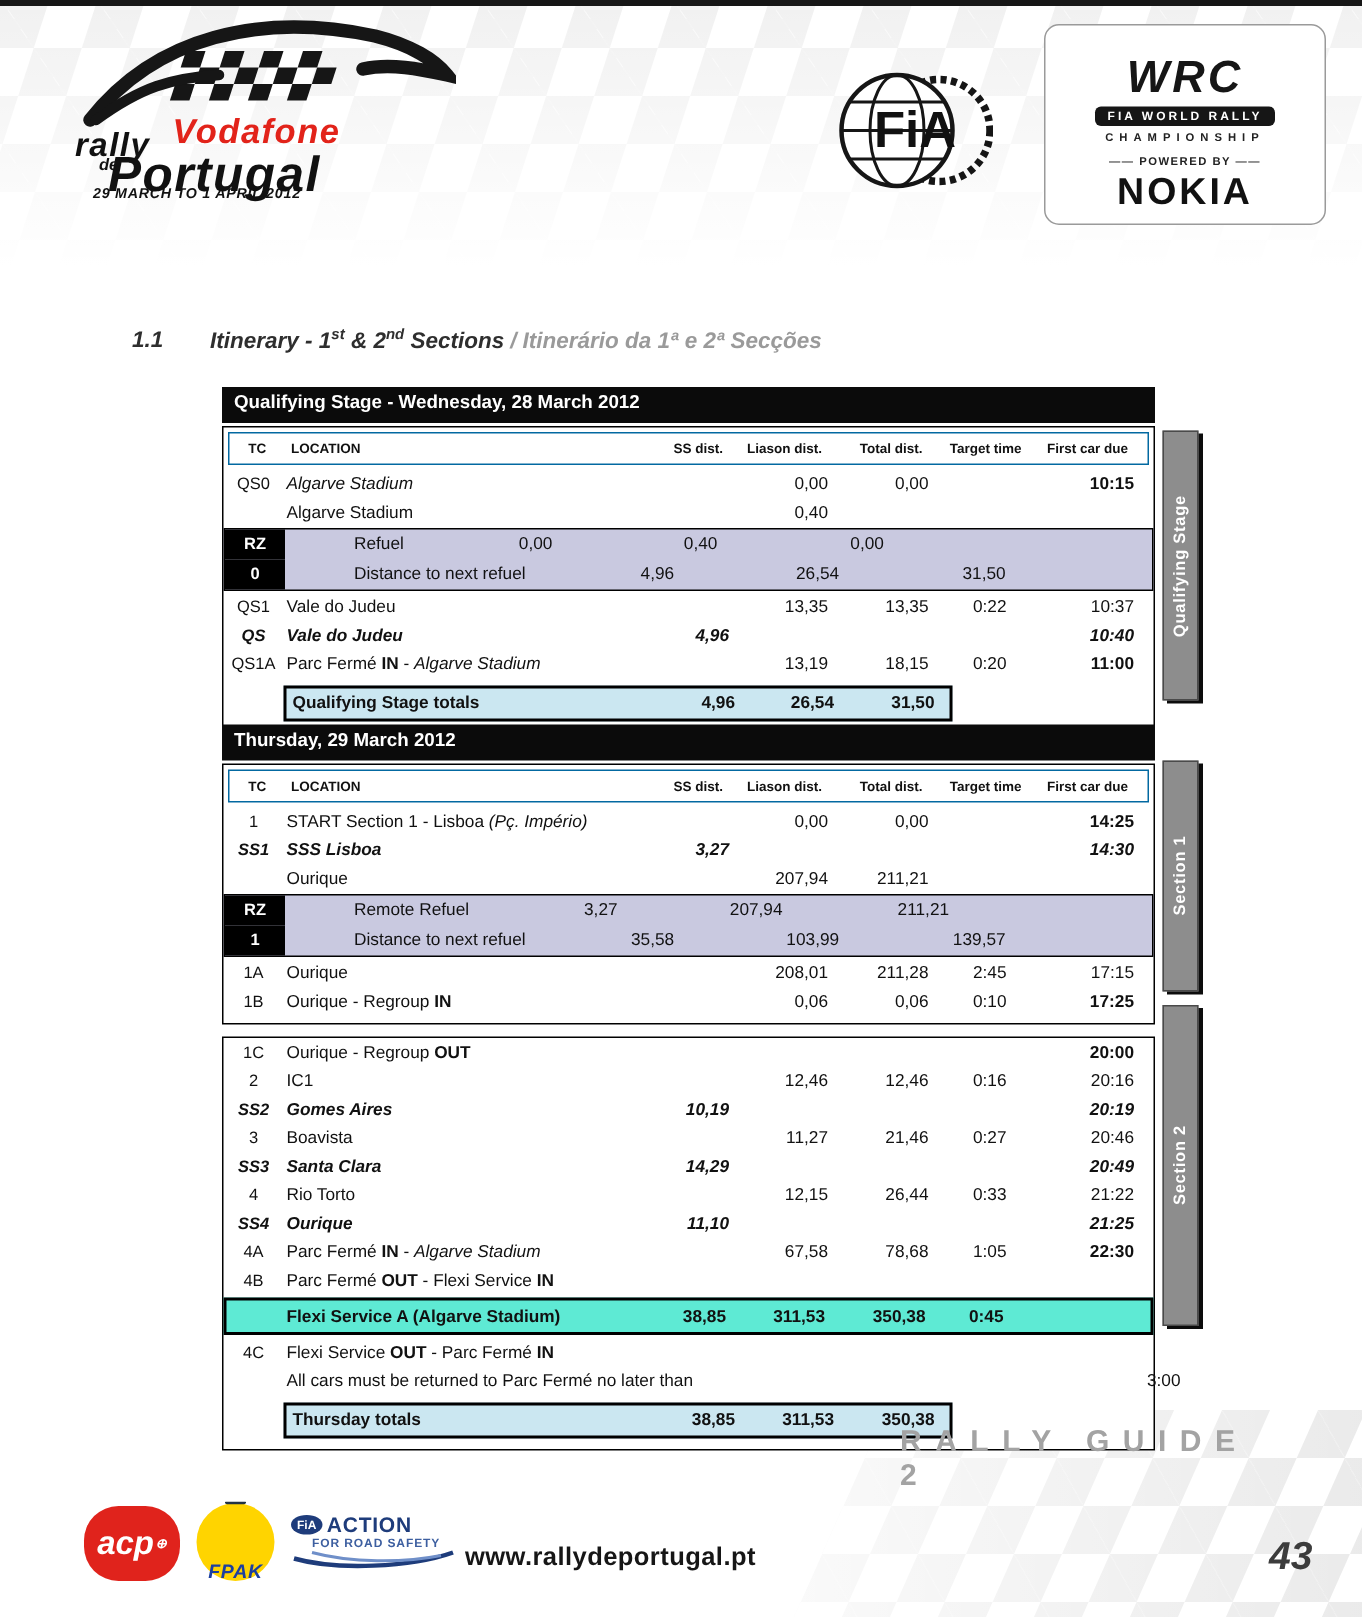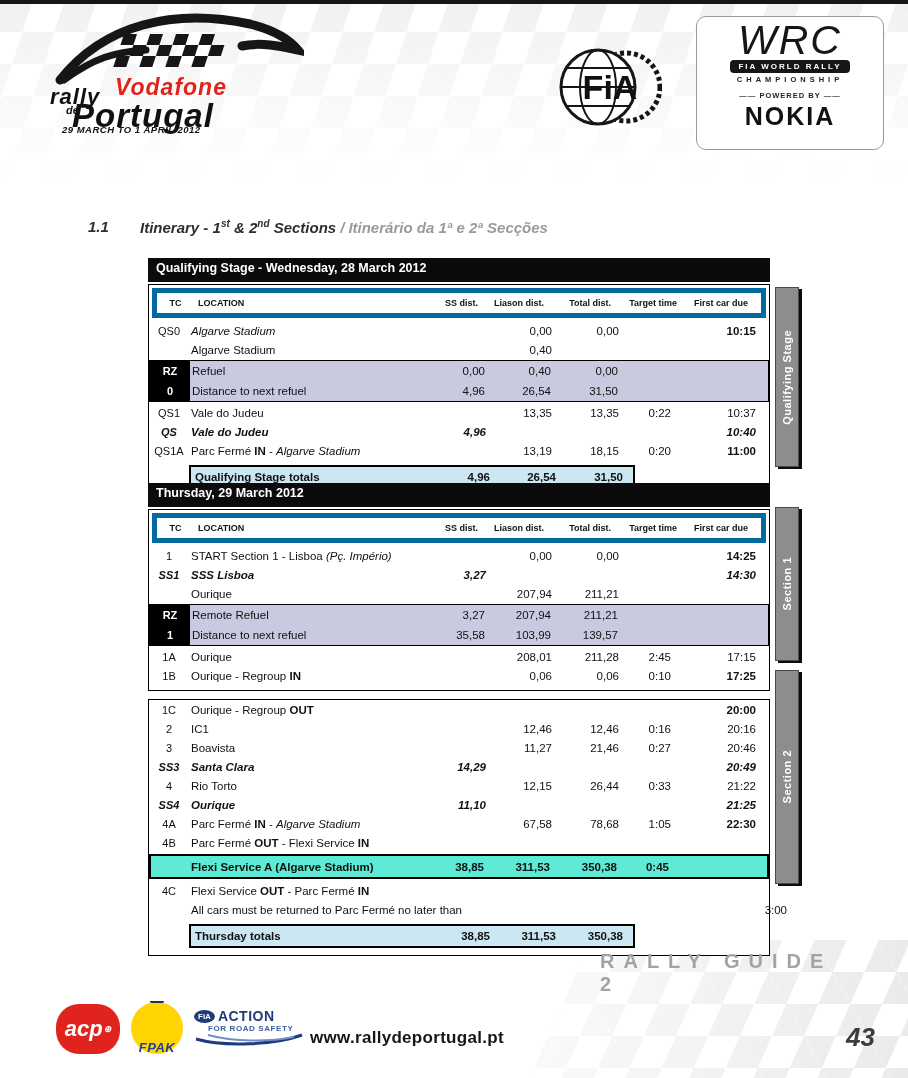--- a/index.html
+++ b/index.html
@@ -29,21 +29,21 @@
   .rl-vodafone{position:absolute;left:75px;top:70px;font-size:23px;font-weight:bold;font-style:italic;color:#e2231a;letter-spacing:1px;}
   .rl-portugal{position:absolute;left:32px;top:93px;font-size:33px;font-weight:bold;font-style:italic;letter-spacing:1px;}
   .rl-dates{position:absolute;left:22px;top:120px;font-size:9.5px;font-weight:bold;font-style:italic;letter-spacing:.5px;}
 
   .fia-logo{position:absolute;left:558px;top:42px;width:104px;height:90px;}
   .fia-text{position:absolute;left:0;top:0;width:104px;height:90px;display:flex;align-items:center;justify-content:center;
     font-size:34px;font-weight:bold;color:#111;}
 
   .wrc-box{position:absolute;left:696px;top:16px;width:186px;height:132px;background:#fff;
     border:1px solid #9a9a9a;border-radius:10px;text-align:center;}
-  .wrc-word{margin-top:8px;font-size:41px;font-weight:normal;font-style:italic;letter-spacing:2px;color:#161616;line-height:30px;}
+  .wrc-word{margin-top:20px;font-size:30px;font-weight:bold;font-style:italic;letter-spacing:2px;color:#161616;line-height:30px;}
   .wrc-pill{display:inline-block;margin-top:2px;padding:2px 8px;background:#161616;color:#fff;border-radius:4px;
     font-size:8px;font-weight:bold;letter-spacing:2px;}
   .wrc-champ{margin-top:2px;font-size:7.5px;font-weight:bold;letter-spacing:4px;color:#222;}
   .wrc-powered{margin-top:7px;font-size:7.5px;font-weight:bold;letter-spacing:1px;color:#222;}
   .wrc-powered:before,.wrc-powered:after{content:"—— ";color:#444;}
   .wrc-powered:after{content:" ——";}
   .wrc-nokia{margin-top:3px;font-size:25px;font-weight:bold;letter-spacing:2px;color:#111;line-height:26px;}
 
   
   .heading{position:absolute;left:88px;top:218px;font-weight:bold;font-style:italic;font-size:15px;color:#2e2e2e;}
@@ -55,40 +55,40 @@
 
   
   .table-area{position:absolute;left:148px;width:622px;}
   .t1{top:258px;}
   .t2{top:483px;}
   .tbar{height:24px;background:#0b0b0b;color:#fff;font-weight:bold;font-size:12.5px;line-height:20px;padding-left:8px;
     box-sizing:border-box;width:100%;}
   .tbox{border:1px solid #000;background:#fff;padding:0 0 5px 0;margin-top:2px;}
   .tbox + .tbox{margin-top:8px;}
   .colhead{display:grid;grid-template-columns:37px 1fr 64px 68px 66px 62px 78px;
-    border:5px solid #0369a1;margin:3px;height:20px;align-items:center;
+    border:1px solid #0369a1;margin:3px;height:20px;align-items:center;
     font-size:9px;font-weight:bold;}
   .colhead .ch-tc{text-align:center;}
   .colhead .ch-loc{padding-left:4px;}
   .colhead .ch-n{text-align:right;}
   .trow{display:grid;grid-template-columns:40px 1fr 64px 68px 66px 62px 78px;height:19px;align-items:center;
     font-size:11.5px;}
   .tcell{text-align:center;font-size:11px;}
   .lcell{padding-left:2px;white-space:nowrap;overflow:visible;}
   .ncell{text-align:right;}
   .c-ss{padding-right:9px;}
   .c-ln{padding-right:11px;}
   .c-tt{padding-right:10px;}
   .c-tg{padding-right:20px;}
   .c-tg.hdr{padding-right:6px;}
   .c-due{padding-right:13px;}
   .trow.stage{font-weight:bold;font-style:italic;}
   .due-b{font-weight:bold;}
   .refuel-block{border:1px solid #000;background:#c9c9e0;margin:1px 0;}
-  .refuel-block .trow{height:20px;}
+  .refuel-block .trow{height:20px;gap:44px;}
   .refuel-block .tcell{background:#000;color:#fff;font-weight:bold;height:100%;display:flex;align-items:center;justify-content:center;}
   .service-row{display:grid;grid-template-columns:38px 1fr 64px 68px 66px 62px 78px;height:21px;align-items:center;
     border:2px solid #000;background:#5eead4;font-size:11.5px;font-weight:bold;margin:2px 0;box-sizing:content-box;}
   .totals{display:grid;grid-template-columns:244px 64px 68px 66px;width:442px;margin:5px 0 2px 40px;height:20px;
     align-items:center;border:2px solid #000;background:#cbe7f1;font-size:11.5px;font-weight:bold;box-sizing:content-box;}
   .totals .tl{padding-left:4px;}
 
   
   .tab{position:absolute;left:775px;width:22px;background:#8d8d8d;border:1px solid #4a4a4a;
     box-shadow:3px 2px 0 #0c0c0c;display:flex;align-items:center;justify-content:center;}
@@ -360,20 +360,29 @@
           </div>
           <div class="trow">
             <div class="tcell">2</div>
             <div class="lcell">IC1</div>
             <div class="ncell c-ss"></div>
             <div class="ncell c-ln">12,46</div>
             <div class="ncell c-tt">12,46</div>
             <div class="ncell c-tg">0:16</div>
             <div class="ncell c-due">20:16</div>
           </div>
+          <div class="trow stage">
+            <div class="tcell">SS2</div>
+            <div class="lcell">Gomes Aires</div>
+            <div class="ncell c-ss">10,19</div>
+            <div class="ncell c-ln"></div>
+            <div class="ncell c-tt"></div>
+            <div class="ncell c-tg"></div>
+            <div class="ncell c-due">20:19</div>
+          </div>
           <div class="trow">
             <div class="tcell">3</div>
             <div class="lcell">Boavista</div>
             <div class="ncell c-ss"></div>
             <div class="ncell c-ln">11,27</div>
             <div class="ncell c-tt">21,46</div>
             <div class="ncell c-tg">0:27</div>
             <div class="ncell c-due">20:46</div>
           </div>
           <div class="trow stage">

